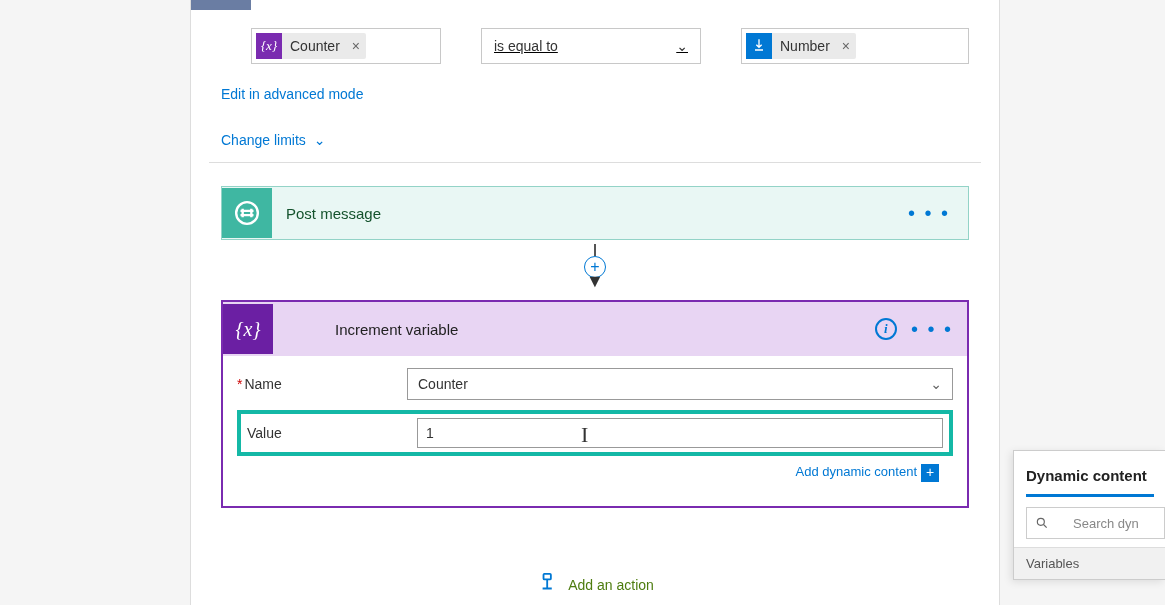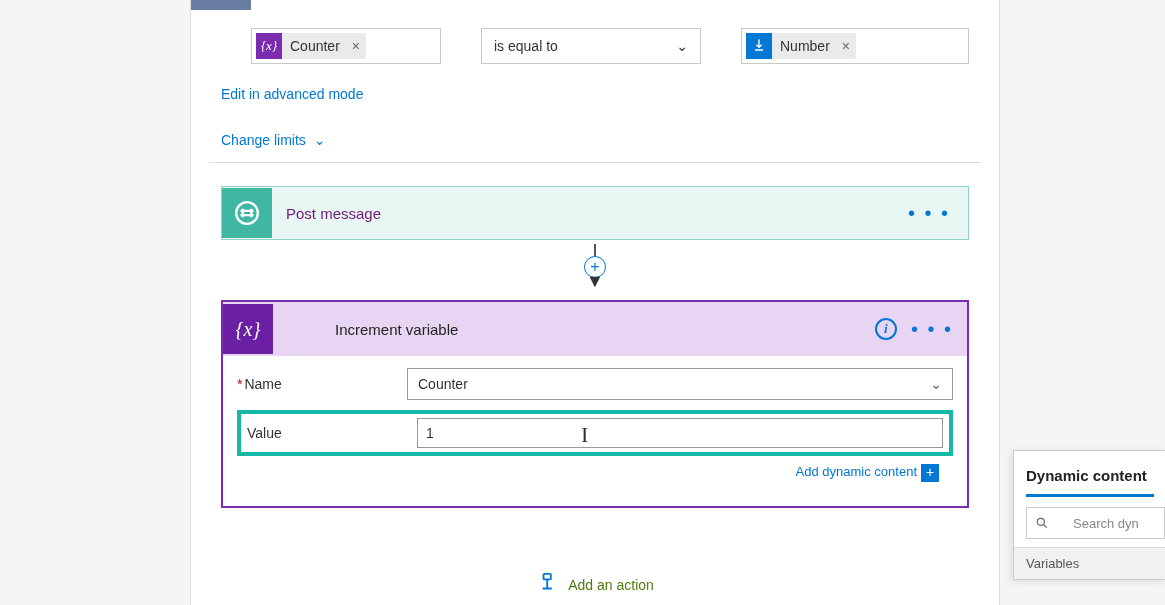--- a/index.html
+++ b/index.html
@@ -12,40 +12,40 @@
 
 
 .condition-row { position: absolute; left: 60px; top: 28px; display: flex; gap: 40px; align-items: center; }
 .token-box { border: 1px solid #c8c8c8; background: #fff; height: 36px; display: flex; align-items: center; padding: 0 6px 0 0; }
 .token-chip { display: flex; align-items: center; height: 26px; background: #eaeaea; border-radius: 2px; margin-left: 4px; }
 .chip-icon { width: 26px; height: 26px; display: flex; align-items: center; justify-content: center; color: #fff; font-size: 13px; font-style: italic; font-family: serif; }
 .chip-icon.purple { background: #7a2bb0; }
 .chip-icon.blue { background: #0078d4; }
 .chip-label { padding: 0 6px 0 8px; font-size: 14px; color: #333; }
 .chip-close { color: #666; font-size: 14px; padding: 0 6px; cursor: pointer; }
-.dropdown-box { border: 1px solid #c8c8c8; background: #fff; height: 36px; width: 220px; display: flex; align-items: center; justify-content: space-between; padding: 0 12px; }
+.dropdown-box { border: 1px solid #c8c8c8; background: #fff; height: 36px; width: 220px; display: flex; align-items: center; justify-content: space-between; padding: 0 12px; text-decoration: underline; }
 .dropdown-box span { font-size: 14px; color: #333; }
 .chevron { color: #666; font-size: 14px; }
 .tb-1 { width: 190px; }
 .tb-2 { width: 228px; }
 
 
 .link-row { color: #0078d4; font-size: 14px; position: absolute; left: 30px; cursor: pointer; }
 .link-advanced { top: 86px; }
 .link-limits { top: 132px; display: flex; align-items: center; gap: 8px; }
 .link-limits .chevron { color: #0078d4; }
 
 .hr { position: absolute; left: 18px; right: 18px; top: 162px; height: 1px; background: #ddd; }
 
 
 .post-card { position: absolute; left: 30px; top: 186px; right: 30px; height: 54px; border: 1px solid #93d3c7; background: #e9f7f4; display: flex; align-items: center; justify-content: space-between; padding-right: 18px; }
 .post-left { display: flex; align-items: center; gap: 14px; }
 .post-icon { width: 50px; height: 50px; background: #3fb7a2; display: flex; align-items: center; justify-content: center; color: #fff; border: 2px solid #3fb7a2; }
 .post-icon svg { width: 26px; height: 26px; }
-.post-title { font-size: 15px; color: #701a75; }
+.post-title { font-size: 15px; color: #14532d; }
 .more-dots { color: #0078d4; font-size: 20px; letter-spacing: 2px; cursor: pointer; }
 
 
 .connector { position: absolute; left: 50%; top: 244px; transform: translateX(-50%); display: flex; flex-direction: column; align-items: center; }
 .conn-line-top { width: 2px; height: 12px; background: #555; }
 .plus-circle { width: 22px; height: 22px; border: 1.5px solid #0078d4; border-radius: 50%; display: flex; align-items: center; justify-content: center; color: #0078d4; font-size: 16px; background:#fff; cursor: pointer; }
 .conn-arrow { color: #333; font-size: 18px; line-height: 10px; margin-top:-2px; }
 
 
 .inc-card { position: absolute; left: 30px; top: 300px; right: 30px; border: 2px solid #7a2bb0; background: #fff; }

